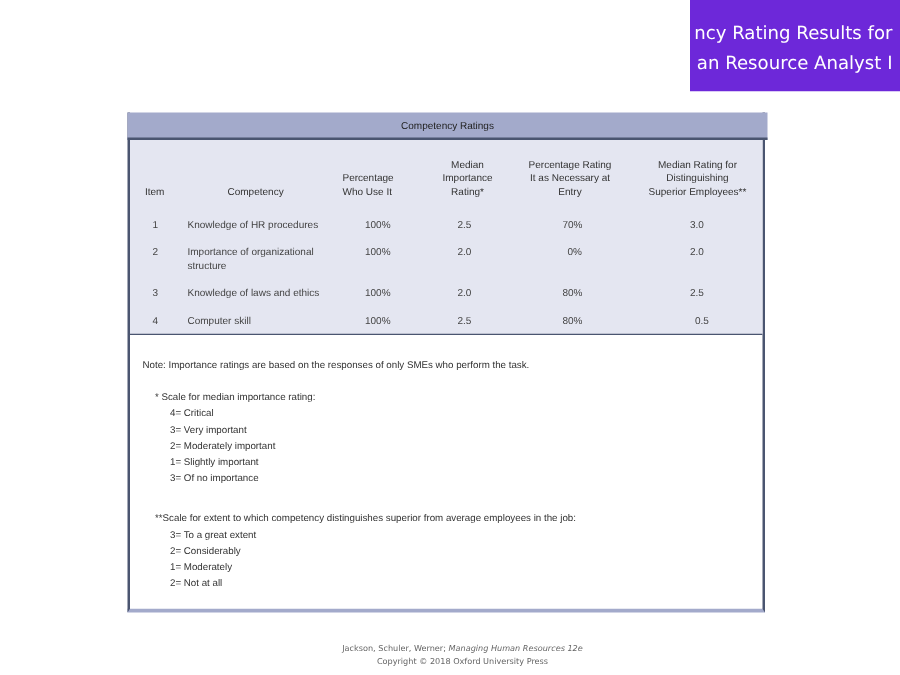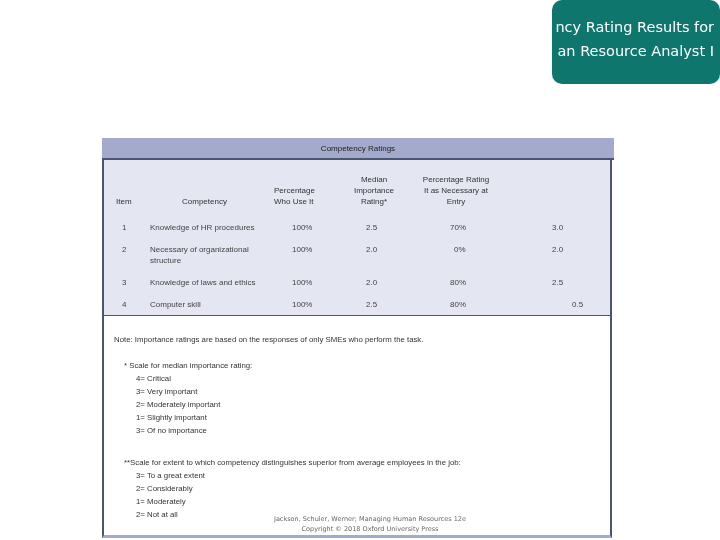--- a/index.html
+++ b/index.html
@@ -1,33 +1,33 @@
 <!DOCTYPE html>
 <html><head>
 <meta charset="utf-8">
 <style>
   html, body { margin: 0; padding: 0; }
   body {
     width: 720px; height: 540px; background: #ffffff; position: relative; overflow: hidden;
     font-family: "Liberation Sans", sans-serif; color: #222;
   }
   .title-bar {
-    position: absolute; left: 552px; top: 0; width: 168px; height: 84px;
-    background: #0f766e; overflow: hidden; border-radius: 10px;
+    position: absolute; left: 552px; top: 0; width: 168px; height: 73px;
+    background: #6d28d9; overflow: hidden;
   }
   .title-text {
     position: absolute; right: 6px; top: 15px; width: 320px;
     font-family: "DejaVu Sans", sans-serif; font-size: 14.5px; line-height: 24px;
     color: #ffffff; text-align: right; white-space: nowrap;
   }
   .title-line { display: block; }
   .frame {
     position: absolute; left: 102px; top: 90px; width: 510px; height: 400px;
     border-left: 2px solid #4a5570; border-right: 2px solid #4a5570;
-    border-bottom: 3px solid #a3aacb; box-sizing: border-box; background: #fff; margin-top: 48px;
+    border-bottom: 3px solid #a3aacb; box-sizing: border-box; background: #fff;
   }
   .tbl-head {
     position: absolute; left: -2px; top: 0; width: 512px; height: 22px;
     background: #a3aacb; border-bottom: 2px solid #4a5570; box-sizing: border-box;
     font-size: 8px; color: #222; text-align: center; line-height: 22px;
   }
   .tbl-body {
     position: absolute; left: 0; top: 22px; width: 506px; height: 243px;
     background: #e4e6f1; border-bottom: 1px solid #4a5570;
   }
@@ -38,21 +38,21 @@
   .c-med  { left: 236px; width: 68px; text-align: center; }
   .c-entry{ left: 306px; width: 92px; text-align: center; }
   .c-sup  { left: 404px; width: 100px; text-align: center; }
   .row-cell { position: absolute; font-size: 8px; line-height: 11px; color: #444; }
   .notes { position: absolute; left: 0; top: 270px; width: 506px; font-size: 7.8px; color: #333; }
   .notes div { position: absolute; white-space: nowrap; }
   .footer {
     position: absolute; left: 230px; top: 514px; width: 280px; text-align: center;
     font-family: "DejaVu Sans", sans-serif; font-size: 6.5px; line-height: 10px; color: #666;
   }
-  .footer .ital { }
+  .footer .ital { font-style: italic; }
 </style>
 </head>
 <body>
 
 <div class="title-bar">
   <div class="title-text">
     <span class="title-line">ncy Rating Results for</span>
     <span class="title-line">an Resource Analyst I</span>
   </div>
 </div>
@@ -71,33 +71,38 @@
     <div class="col c-med" style="top:14px">
       <div>Median</div>
       <div>Importance</div>
       <div>Rating*</div>
     </div>
     <div class="col c-entry" style="top:14px">
       <div>Percentage Rating</div>
       <div>It as Necessary at</div>
       <div>Entry</div>
     </div>
+    <div class="col c-sup" style="top:14px">
+      <div>Median Rating for</div>
+      <div>Distinguishing</div>
+      <div>Superior Employees**</div>
+    </div>
 
     <div>
       <div class="row-cell" style="left:18px;top:62px">1</div>
       <div class="row-cell" style="left:46px;top:62px">Knowledge of HR procedures</div>
       <div class="row-cell" style="left:188px;top:62px">100%</div>
       <div class="row-cell" style="left:262px;top:62px">2.5</div>
       <div class="row-cell" style="left:346px;top:62px">70%</div>
       <div class="row-cell" style="left:448px;top:62px">3.0</div>
     </div>
 
     <div>
       <div class="row-cell" style="left:18px;top:84px">2</div>
-      <div class="row-cell" style="left:46px;top:84px">Necessary of organizational</div>
+      <div class="row-cell" style="left:46px;top:84px">Importance of organizational</div>
       <div class="row-cell" style="left:46px;top:95px">structure</div>
       <div class="row-cell" style="left:188px;top:84px">100%</div>
       <div class="row-cell" style="left:262px;top:84px">2.0</div>
       <div class="row-cell" style="left:350px;top:84px">0%</div>
       <div class="row-cell" style="left:448px;top:84px">2.0</div>
     </div>
 
     <div>
       <div class="row-cell" style="left:18px;top:117px">3</div>
       <div class="row-cell" style="left:46px;top:117px">Knowledge of laws and ethics</div>
@@ -106,21 +111,21 @@
       <div class="row-cell" style="left:346px;top:117px">80%</div>
       <div class="row-cell" style="left:448px;top:117px">2.5</div>
     </div>
 
     <div>
       <div class="row-cell" style="left:18px;top:139px">4</div>
       <div class="row-cell" style="left:46px;top:139px">Computer skill</div>
       <div class="row-cell" style="left:188px;top:139px">100%</div>
       <div class="row-cell" style="left:262px;top:139px">2.5</div>
       <div class="row-cell" style="left:346px;top:139px">80%</div>
-      <div class="row-cell" style="left:468px;top:139px">0.5</div>
+      <div class="row-cell" style="left:452px;top:139px">0.5</div>
     </div>
   </div>
 
   <style>.tbl-body{height:155px;}</style>
 
   <div class="notes" style="top:178px">
     <div style="left:10px;top:19px">Note: Importance ratings are based on the responses of only SMEs who perform the task.</div>
     <div style="left:20px;top:45px">* Scale for median importance rating:</div>
     <div style="left:32px;top:58px">4= Critical</div>
     <div style="left:32px;top:71px">3= Very important</div>

